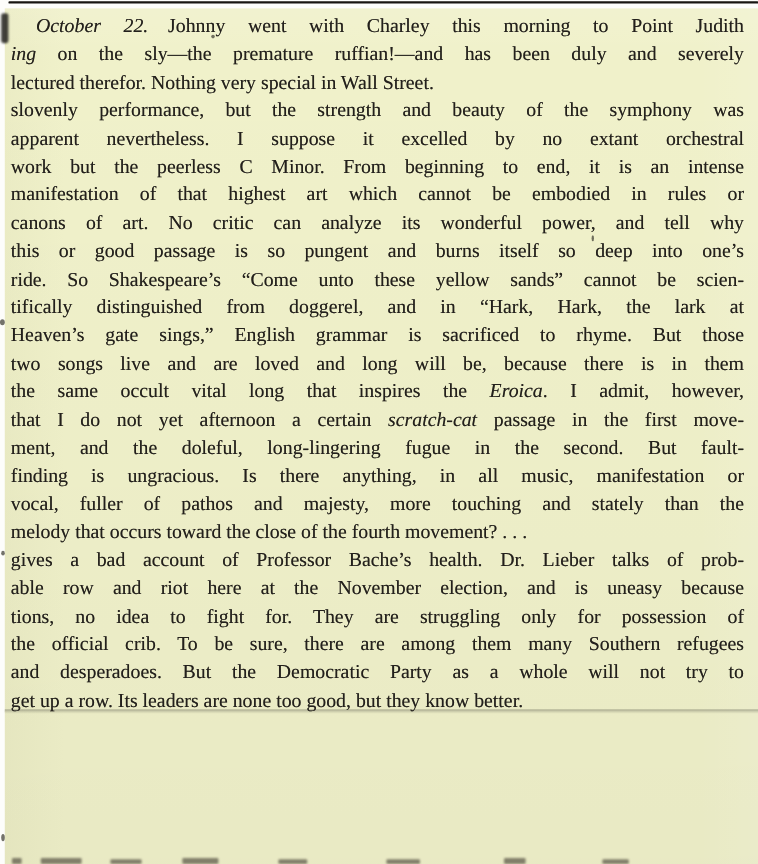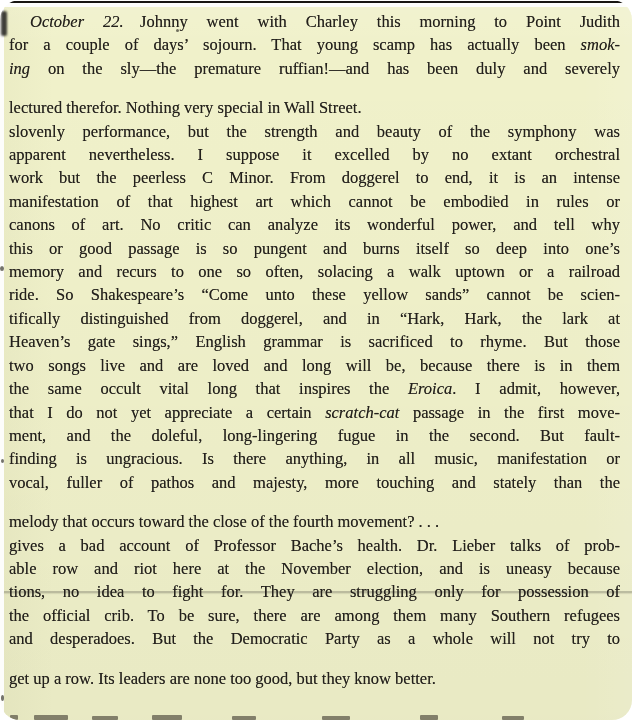--- a/index.html
+++ b/index.html
@@ -3,21 +3,20 @@
 <meta charset="utf-8">
 <style>
   html, body { margin: 0; padding: 0; background: #ffffff; }
   .stage {
     position: relative;
     width: 632px;
     height: 720px;
     overflow: hidden;
     background: #fdfdfb;
     font-family: "Liberation Serif", "DejaVu Serif", serif;
-    border-radius: 20px;
   }
   
   .top-rule {
     position: absolute;
     top: 1px; left: 7px; right: 0;
     height: 2px;
     background: #181512;
     border-radius: 1px;
   }
   
@@ -47,21 +46,21 @@
     line-height: 23.4px;
     color: #23201c;
     text-shadow: 0 0 0.4px rgba(35,32,28,0.55);
   }
   .para { margin: 0; }
   .line {
     text-align: justify;
     text-align-last: justify;
     white-space: normal;
   }
-  .line.last { text-align-last: left; margin-top: 16px; }
+  .line.last { text-align-last: left; }
   .line.first { text-indent: 21px; }
   .it { font-style: italic; }
 
   
   .corner-smudge {
     position: absolute;
     left: 1px; top: 11px;
     width: 6px; height: 25px;
     background: #2c2b27;
     border-radius: 2px;
@@ -104,38 +103,36 @@
 <body>
 
 <div class="stage">
   <div class="top-rule"></div>
 
   <div class="paper">
     <div class="seam"></div>
     <div class="page-text">
         <div class="para">
           <div class="line first"><span class="it">October 22.</span><span> Johnny went with Charley this morning to Point Judith</span></div>
-          <div class="line"><span>for a couple of days’ sojourn. That young scamp has actually been </span><span class="it">smok-</span></div>
           <div class="line"><span class="it">ing</span><span> on the sly—the premature ruffian!—and has been duly and severely</span></div>
           <div class="line last"><span>lectured therefor. Nothing very special in Wall Street.</span></div>
         </div>
         <div class="para">
           <div class="line"><span>slovenly performance, but the strength and beauty of the symphony was</span></div>
           <div class="line"><span>apparent nevertheless. I suppose it excelled by no extant orchestral</span></div>
-          <div class="line"><span>work but the peerless C Minor. From doggerel to end, it is an intense</span></div>
+          <div class="line"><span>work but the peerless C Minor. From beginning to end, it is an intense</span></div>
           <div class="line"><span>manifestation of that highest art which cannot be embodied in rules or</span></div>
           <div class="line"><span>canons of art. No critic can analyze its wonderful power, and tell why</span></div>
           <div class="line"><span>this or good passage is so pungent and burns itself so deep into one’s</span></div>
-          <div class="line"><span>memory and recurs to one so often, solacing a walk uptown or a railroad</span></div>
           <div class="line"><span>ride. So Shakespeare’s “Come unto these yellow sands” cannot be scien-</span></div>
           <div class="line"><span>tifically distinguished from doggerel, and in “Hark, Hark, the lark at</span></div>
           <div class="line"><span>Heaven’s gate sings,” English grammar is sacrificed to rhyme. But those</span></div>
           <div class="line"><span>two songs live and are loved and long will be, because there is in them</span></div>
           <div class="line"><span>the same occult vital long that inspires the </span><span class="it">Eroica</span><span>. I admit, however,</span></div>
-          <div class="line"><span>that I do not yet appreciate a certain </span><span class="it">scratch-cat</span><span> passage in the first move-</span></div>
+          <div class="line"><span>that I do not yet afternoon a certain </span><span class="it">scratch-cat</span><span> passage in the first move-</span></div>
           <div class="line"><span>ment, and the doleful, long-lingering fugue in the second. But fault-</span></div>
           <div class="line"><span>finding is ungracious. Is there anything, in all music, manifestation or</span></div>
           <div class="line"><span>vocal, fuller of pathos and majesty, more touching and stately than the</span></div>
           <div class="line last"><span>melody that occurs toward the close of the fourth movement? . . .</span></div>
         </div>
         <div class="para">
           <div class="line"><span>gives a bad account of Professor Bache’s health. Dr. Lieber talks of prob-</span></div>
           <div class="line"><span>able row and riot here at the November election, and is uneasy because</span></div>
           <div class="line"><span>tions, no idea to fight for. They are struggling only for possession of</span></div>
           <div class="line"><span>the official crib. To be sure, there are among them many Southern refugees</span></div>

